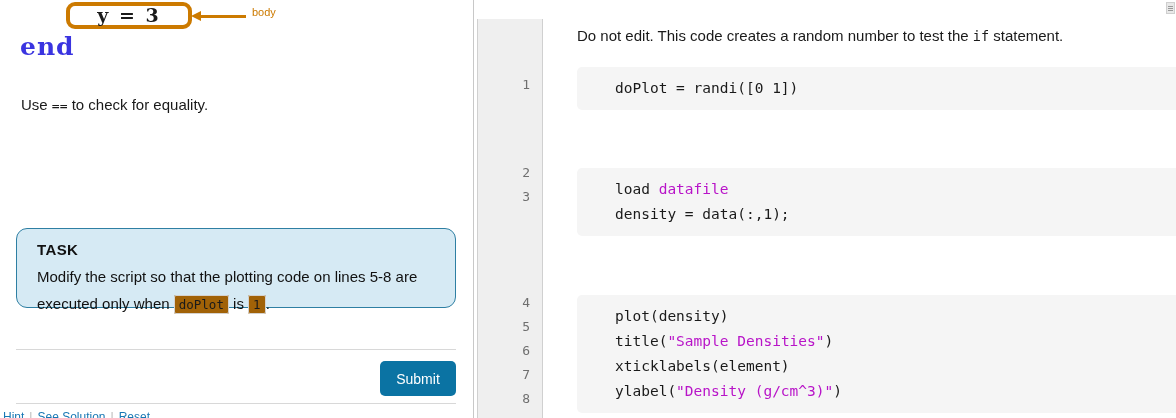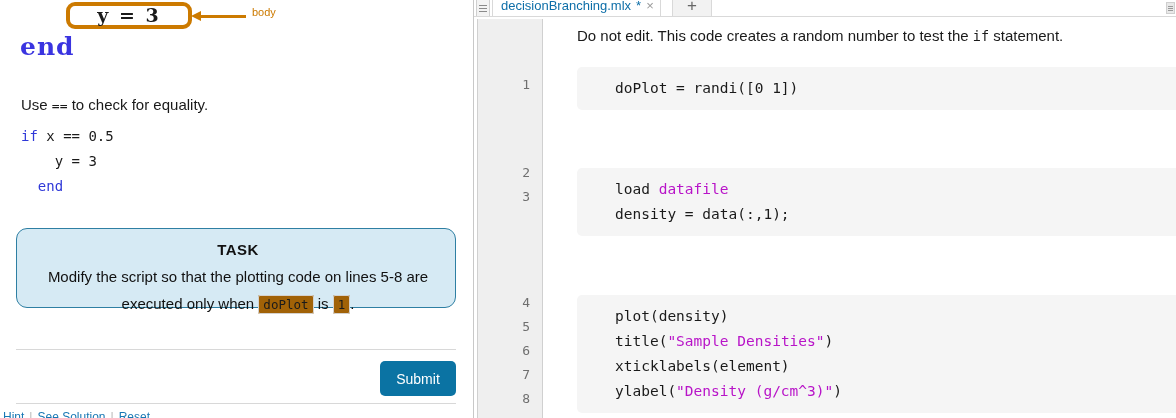--- a/index.html
+++ b/index.html
@@ -121,21 +121,20 @@
   #task-box {
     position: absolute;
     left: 16px; top: 228px;
     width: 440px;
     height: 80px;
     box-sizing: border-box;
     background: #d6eaf4;
     border: 1px solid #2e7fa3;
     border-radius: 11px;
     padding: 12px 16px 10px 20px;
-    text-align: center;
   }
   #task-box .task-title {
     font-size: 15px;
     font-weight: bold;
     color: #111111;
     letter-spacing: 0.4px;
     margin-bottom: 5px;
   }
   #task-box .task-text {
     font-size: 15px;
@@ -378,58 +377,39 @@
       <span class="code-big">y = 3</span>
     </div>
     <div class="callout-arrow"></div>
     <div class="callout-label">body</div>
   </div>
 
   <div class="end-big">end</div>
 
   <div class="prose-line"><span>Use </span><span class="mono">==</span><span> to check for equality.</span></div>
 
-  <div class="code-sample"><span class="kw">if</span><span> x == 0.5</span>
-<span>    y = 3</span>
-  <span class="kw">end</span></div>
 
   <div id="task-box">
     <div class="task-title">TASK</div>
     <div class="task-text"><span>Modify the script so that the plotting code on lines 5-8</span> <span>are executed only when </span><span class="chip">doPlot</span><span> is </span><span class="chip">1</span><span>.</span></div>
   </div>
 
   <div class="hr" id="hr-top"></div>
 
   <div id="actions"><a>Hint</a><span class="sep">|</span><a>See Solution</a><span class="sep">|</span><a>Reset</a></div>
 
   <button id="submit-button">Submit</button>
 
   <div class="hr" id="hr-bottom"></div>
 </div>
 
 <div id="left-divider"></div>
 
 <div id="right-panel">
 
-  <div id="tab-strip">
-    <div id="hamburger-icon">
-      <i></i>
-        <i></i>
-        <i></i>
-    </div>
-    <div id="file-tab">
-      <span class="tab-name">decisionBranching.mlx</span>
-      <span class="tab-dirty">*</span>
-      <span class="tab-close">×</span>
-    </div>
-    <div id="new-tab">
-      <span class="plus">+</span>
-    </div>
-    <div id="tab-strip-underline"></div>
-  </div>
 
   <div id="gutter">
     <div class="gutter-num" style="top:58px">1</div>
     <div class="gutter-num" style="top:146px">2</div>
     <div class="gutter-num" style="top:170px">3</div>
     <div class="gutter-num" style="top:276px">4</div>
     <div class="gutter-num" style="top:300px">5</div>
     <div class="gutter-num" style="top:324px">6</div>
     <div class="gutter-num" style="top:348px">7</div>
     <div class="gutter-num" style="top:372px">8</div>

